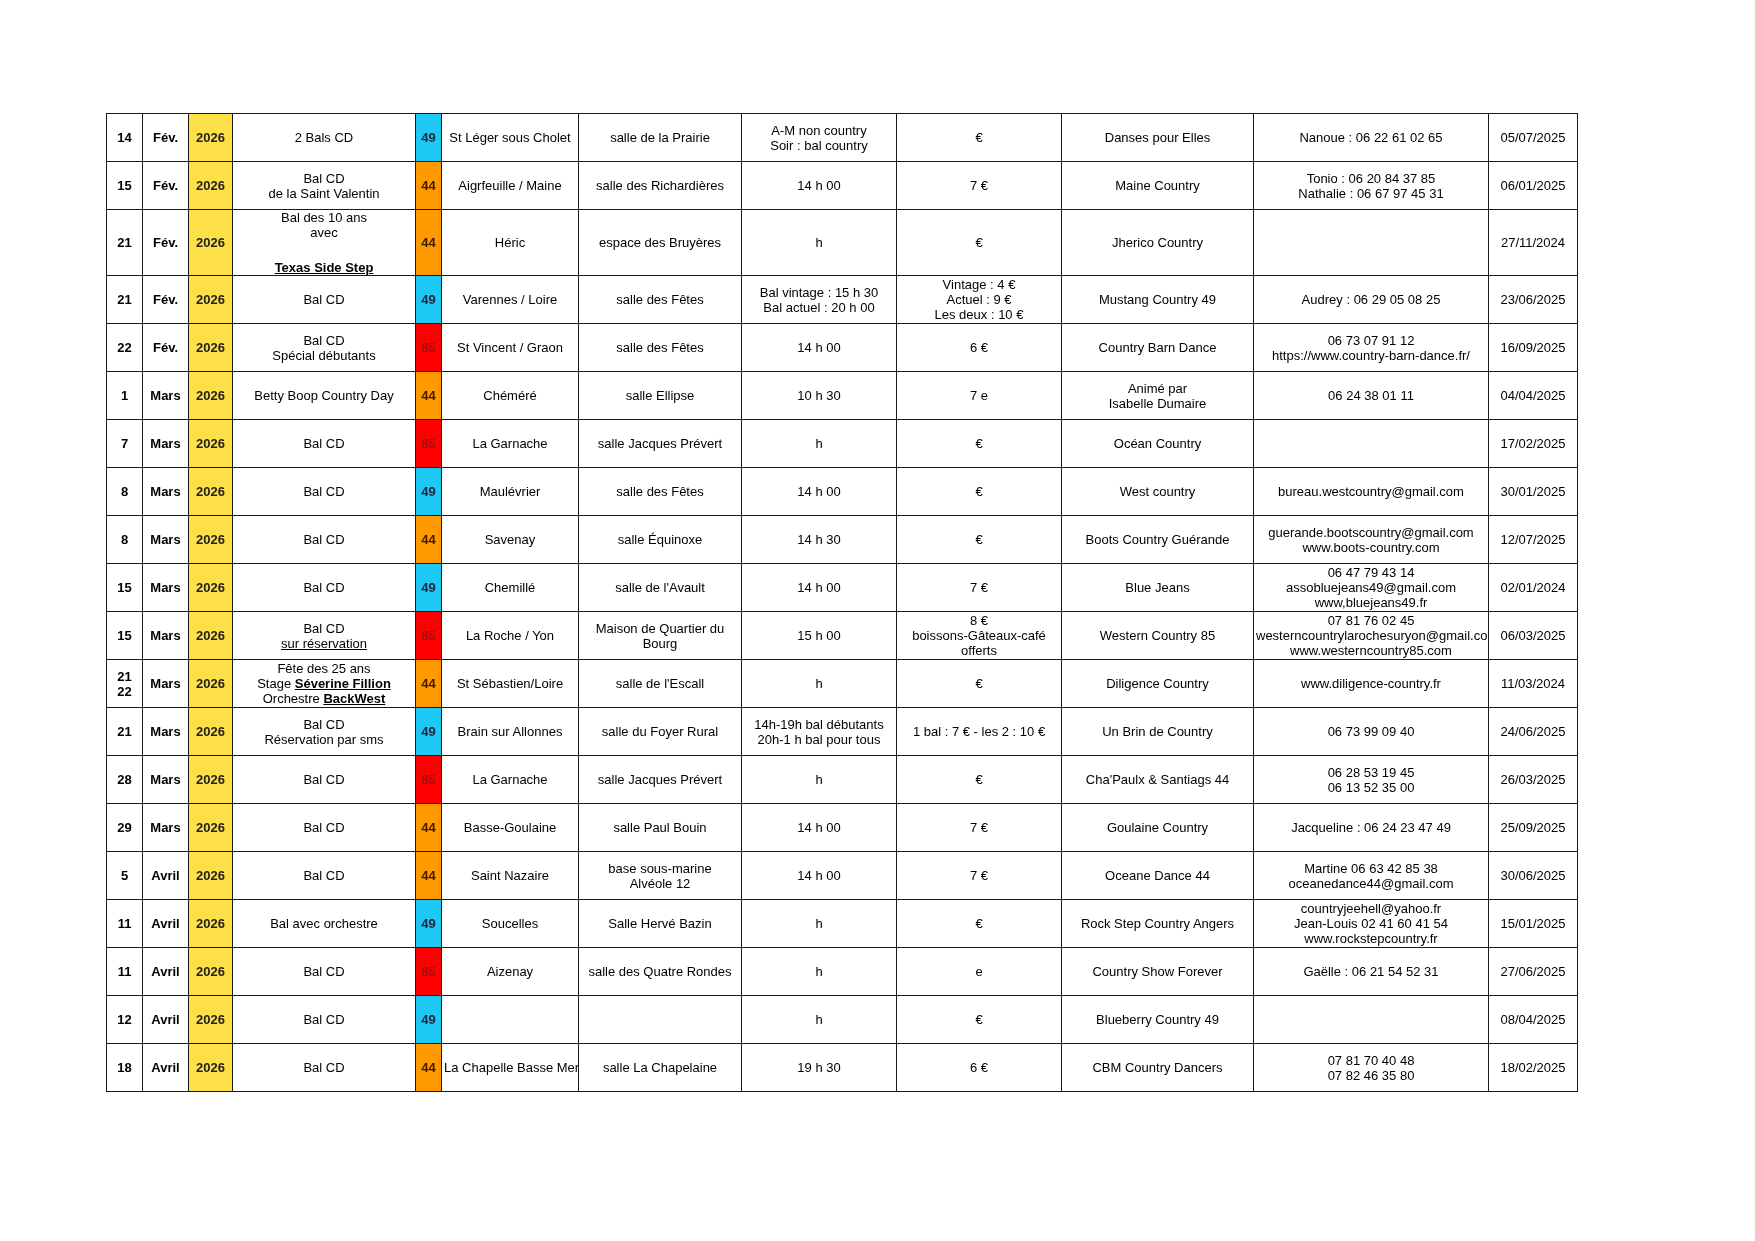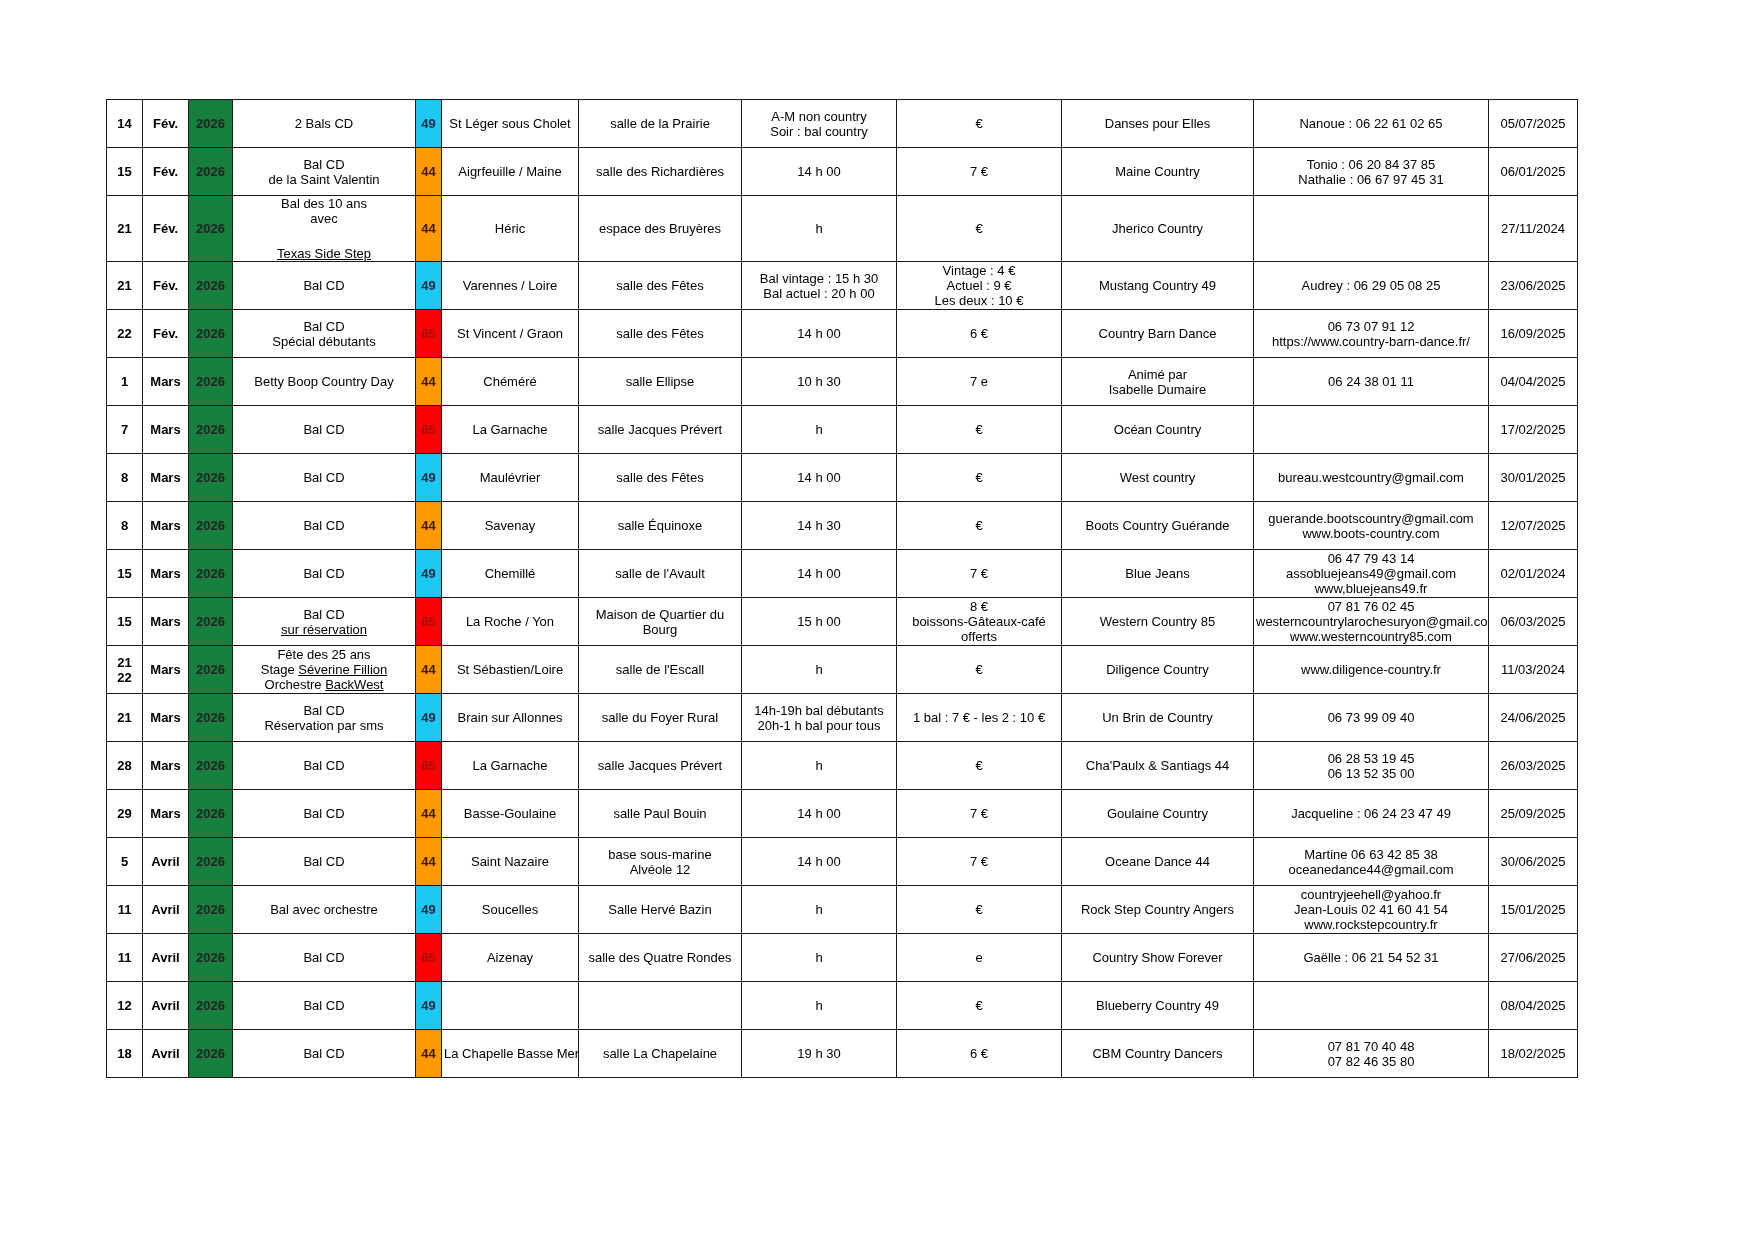--- a/index.html
+++ b/index.html
@@ -1,40 +1,40 @@
 <!DOCTYPE html>
 <html><head>
 <meta charset="utf-8">
 <style>
   html, body { margin: 0; padding: 0; background: #ffffff; }
   body { width: 1755px; height: 1241px; position: relative; overflow: hidden;
          font-family: "Liberation Sans", sans-serif; color: #000; }
   table.agenda {
-    position: absolute; left: 106px; top: 99px;
+    position: absolute; left: 106px; top: 113px;
     border-collapse: collapse; table-layout: fixed;
     width: 1471px;
   }
   table.agenda td {
     border: 1.5px solid #1a1a1a;
     height: 47px; padding: 0 2px;
     text-align: center; vertical-align: middle;
     font-size: 13px; line-height: 15px;
     overflow: hidden; white-space: nowrap;
   }
   td.day { font-weight: bold; font-size: 13px; }
   td.month { font-weight: bold; font-size: 13px; }
-  td.year { font-weight: bold; background: #15803d; color: #222; }
+  td.year { font-weight: bold; background: #fde047; color: #222; }
   td.dept { font-weight: bold; padding: 0; }
   td.dept.c49 { background: #1ec8f5; color: #1a2a40; margin-left: 24px; }
   td.dept.c44 { background: #ff9900; color: #3a1a00; text-align: center; }
   td.dept.c85 { background: #ff0000; color: #a01010; text-align: center; }
   td.small { font-size: 11px; line-height: 14px; }
   td.price-multi { font-size: 12px; line-height: 17px; margin-top: 28px; }
   .ul { text-decoration: underline; }
-  .b { font-weight: normal; margin-top: 20px; }
+  .b { font-weight: bold; margin-top: 20px; }
   .line { display: block; }
 </style>
 </head>
 <body>
 
 <table class="agenda">
   <colgroup>
     <col style="width:36px">
       <col style="width:46px">
       <col style="width:44px">

